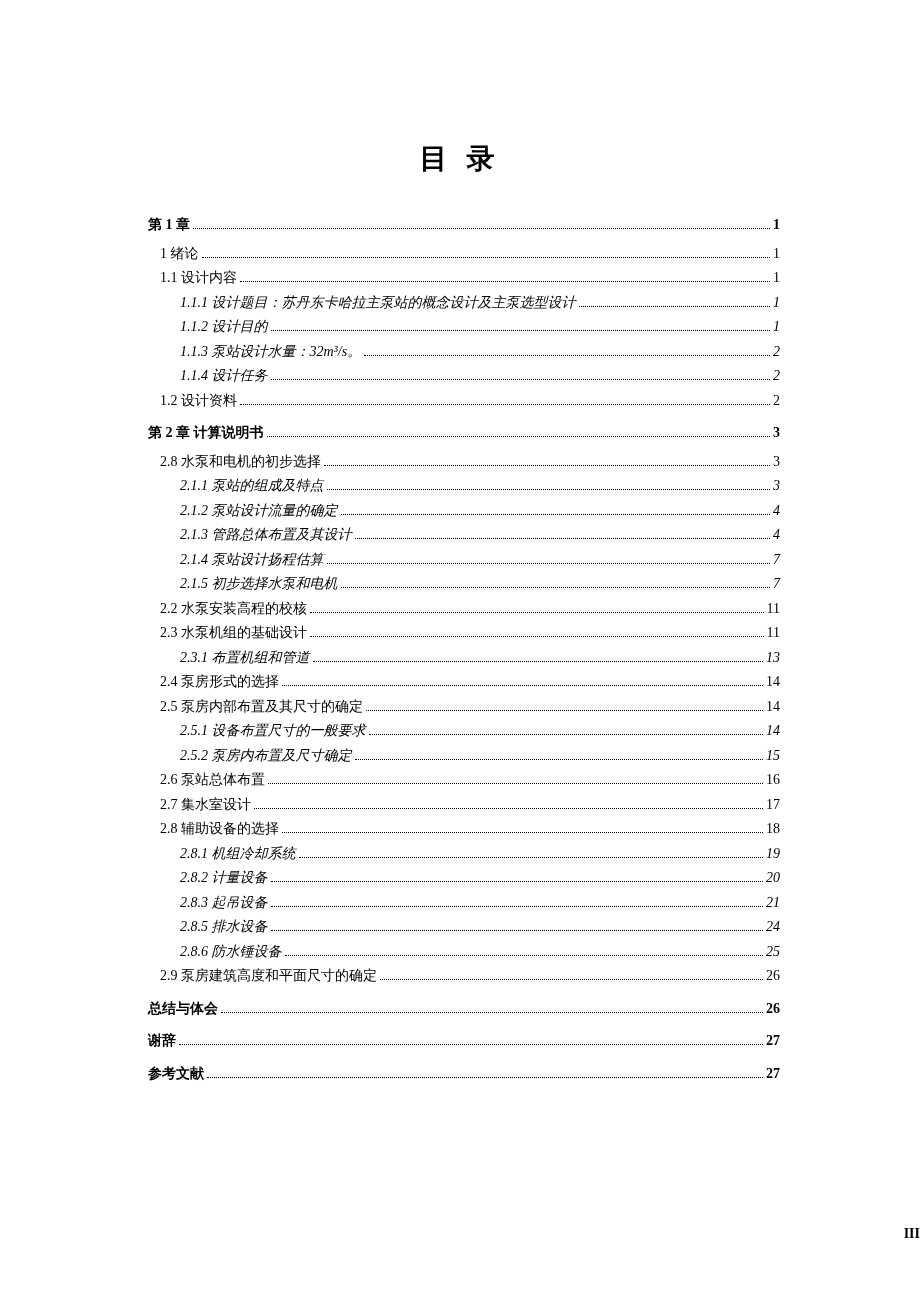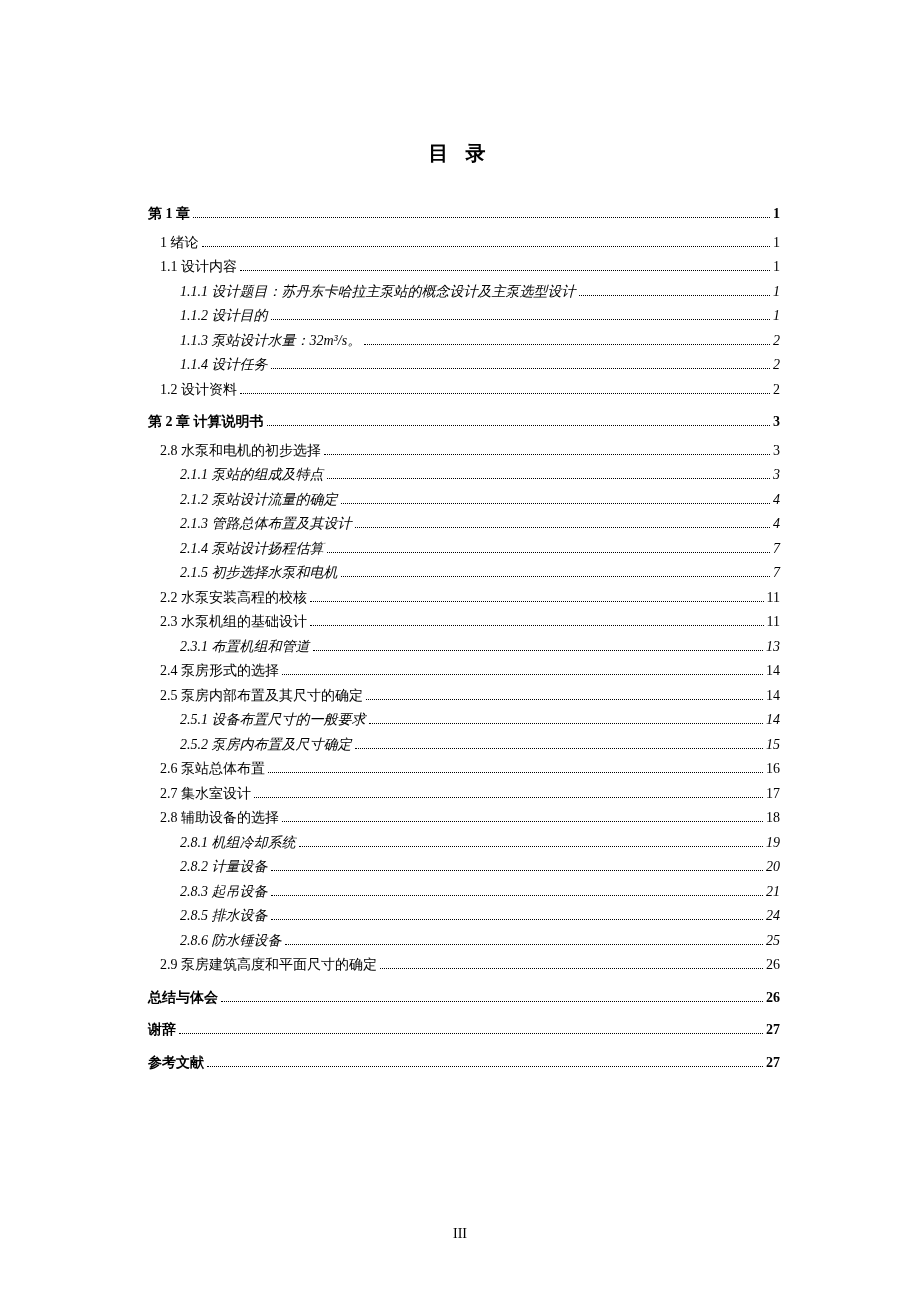--- a/index.html
+++ b/index.html
@@ -7,21 +7,21 @@
       width: 920px;
       height: 1302px;
       background: #fff;
       font-family: "SimSun", "宋体", serif;
       padding: 140px 140px 60px 140px;
       position: relative;
       color: #000;
     }
     .title {
       text-align: center;
-      font-size: 20px;
+      font-size: 28px;
       font-weight: bold;
       letter-spacing: 6px;
       margin-bottom: 35px;
     }
     .toc-line {
       display: flex;
       align-items: baseline;
       white-space: nowrap;
       font-size: 14px;
       line-height: 1.75;
@@ -34,23 +34,24 @@
       min-width: 10px;
     }
     .toc-page { flex-shrink: 0; }
     .lvl1 { margin-left: 8px; font-weight: bold; margin-top: 8px; margin-bottom: 4px; }
     .lvl2 { margin-left: 20px; }
     .lvl3 { margin-left: 40px; font-style: italic; font-family: "KaiTi","楷体","SimSun",serif; }
     .page-number {
       position: absolute;
       bottom: 60px;
       left: 0; right: 0;
-      text-align: center;
+      text-align: right;
       font-size: 14px;
       font-family: "Times New Roman", serif;
+      font-weight: bold;
     }
   </style>
 </head>
 <body>
 
 <div class="title">目 录</div>
 
 <div id="toc-container">
     <div class="toc-line lvl1">
       <span class="toc-text">第 1 章</span>

